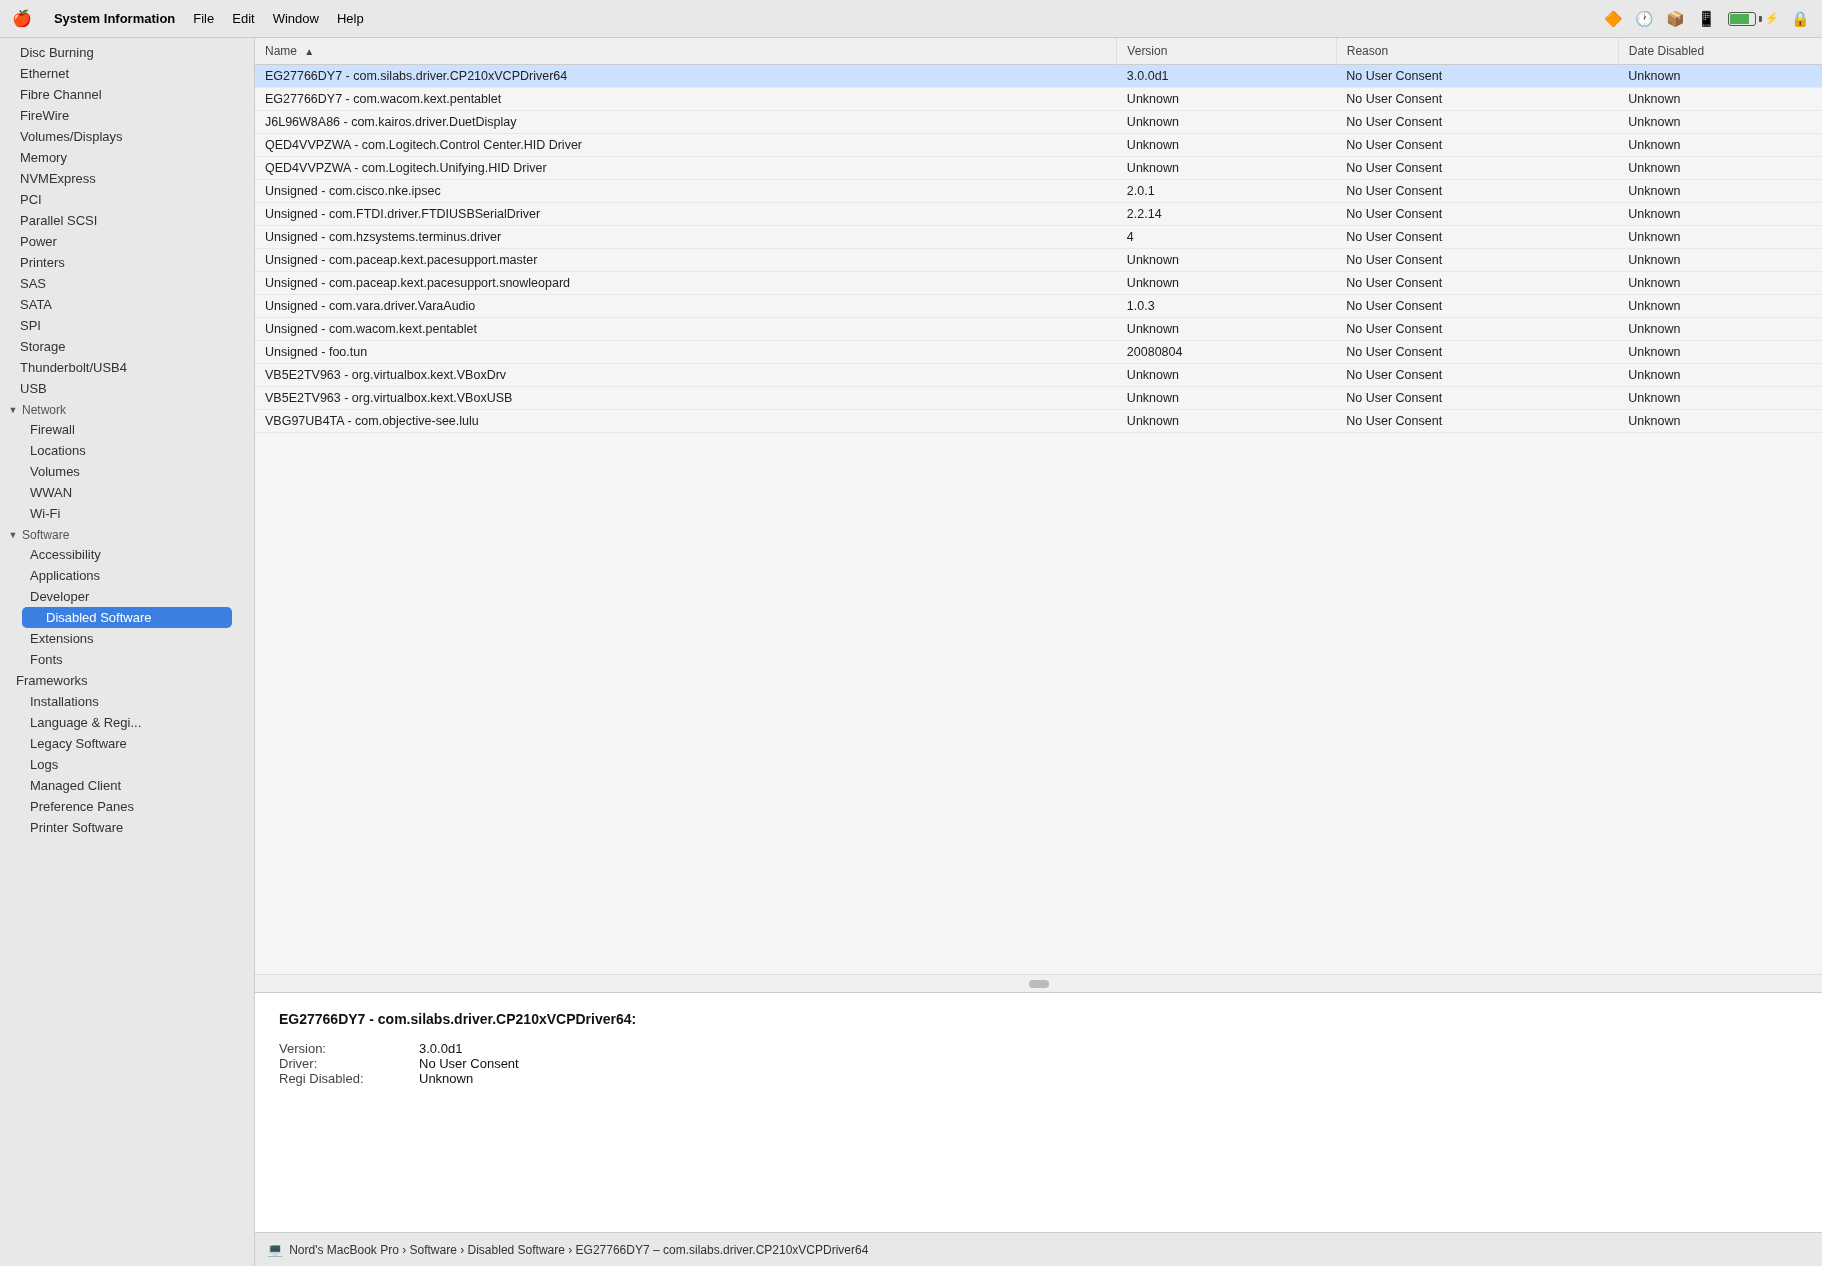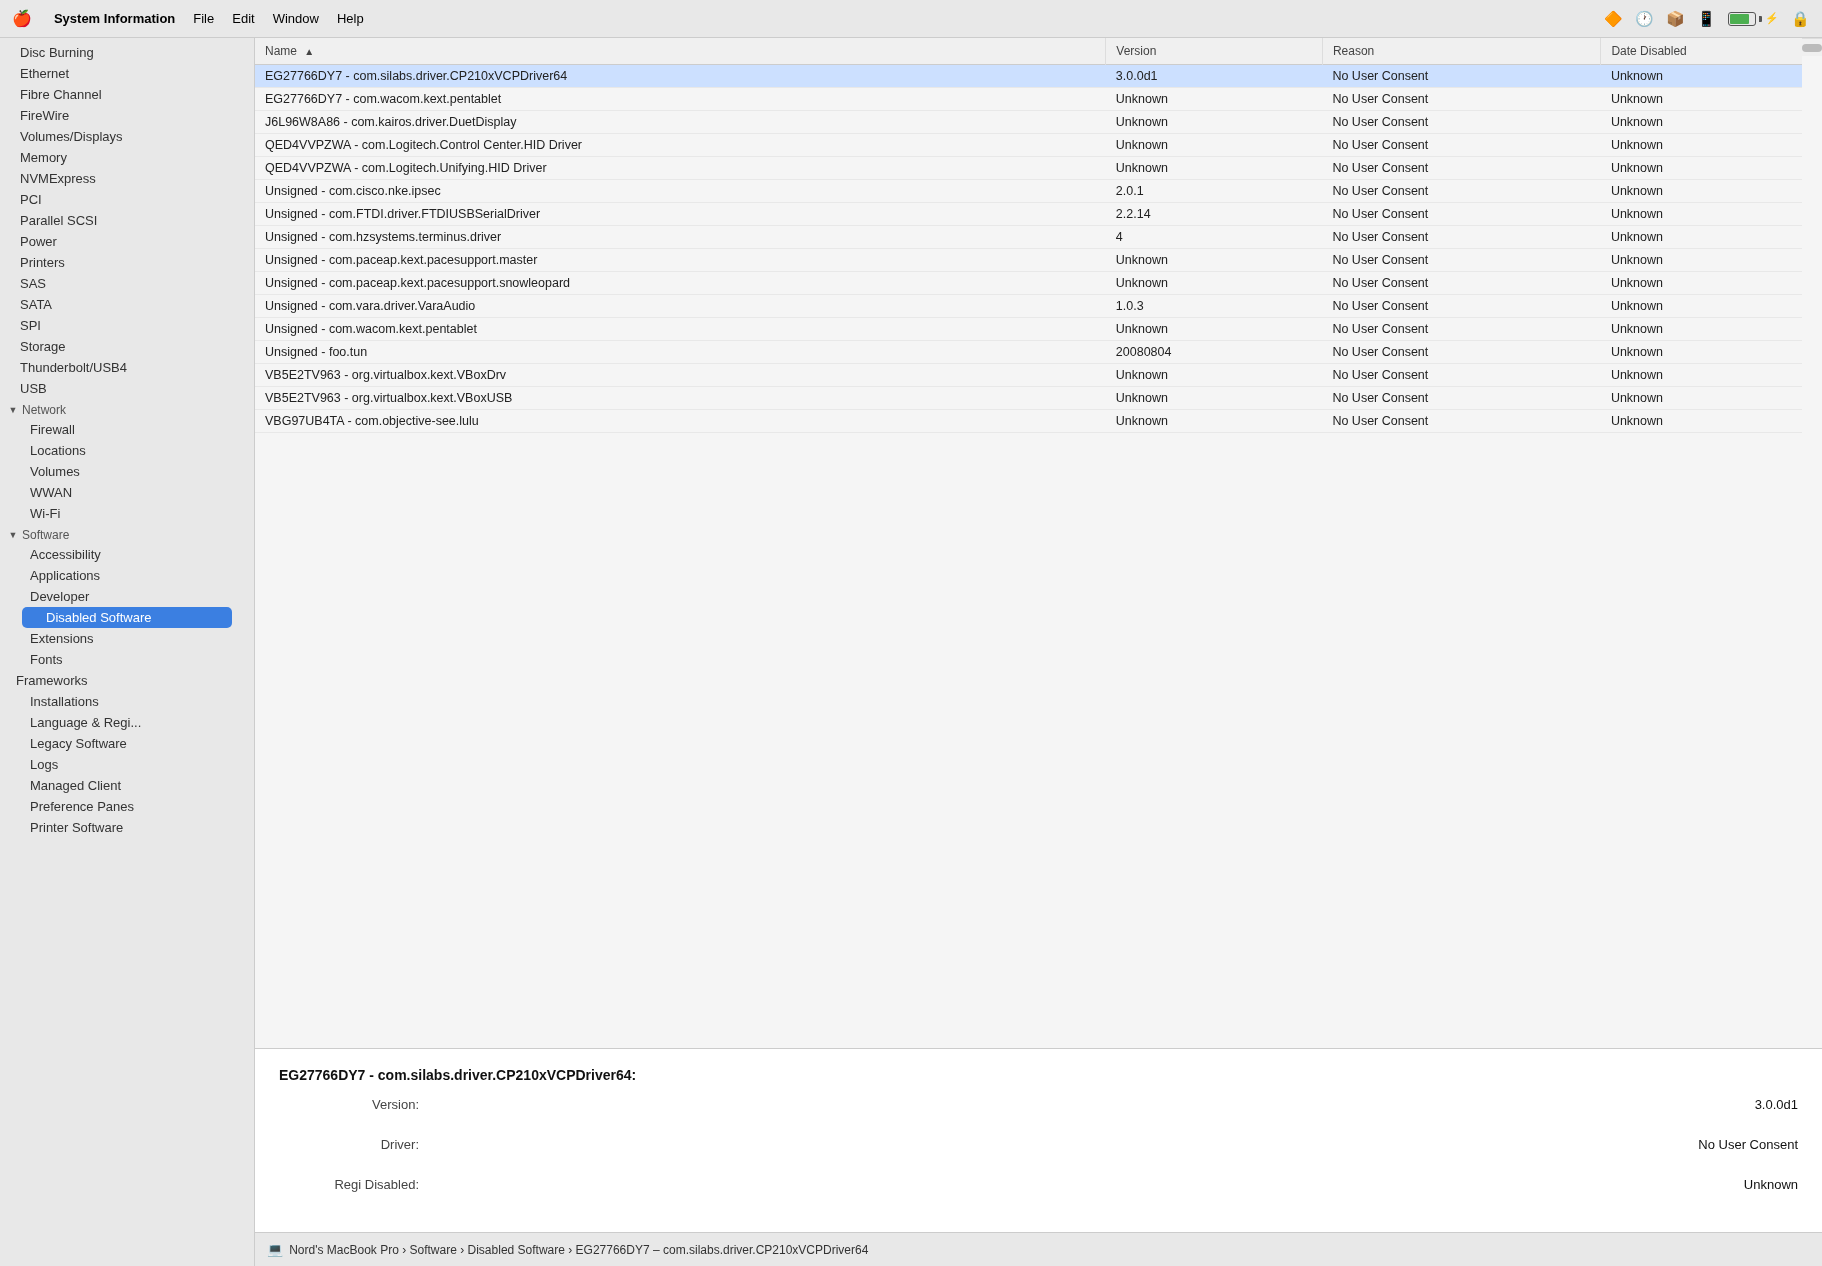--- a/index.html
+++ b/index.html
@@ -113,20 +113,21 @@
       display: flex;
       flex-direction: column;
       overflow: hidden;
     }
 
     
     .table-area {
       flex: 1;
       overflow: hidden;
       display: flex;
+      flex-direction: column;
       min-height: 0;
     }
 
     .table-container {
       flex: 1;
       overflow-y: auto;
       overflow-x: hidden;
       min-height: 0;
     }
     .table-container::-webkit-scrollbar { width: 8px; }
@@ -186,37 +187,36 @@
     }
     .hscroll-thumb {
       width: 20px;
       height: 8px;
       background: #bbb;
       border-radius: 4px;
     }
 
     
     .detail-panel {
-      height: 184px;
+      height: 240px;
       background: #fff;
       border-top: 1px solid #ccc;
       padding: 18px 24px;
       overflow-y: auto;
     }
     .detail-title {
       font-size: 14px;
       font-weight: 600;
       color: #111;
       margin-bottom: 14px;
     }
     .detail-grid {
       display: grid;
       grid-template-columns: 140px 1fr;
-      row-gap: 25px;
-      text-align: right;
+      row-gap: 0;
     }
     .detail-label {
       font-size: 13px;
       color: #444;
       font-weight: 500;
     }
     .detail-value {
       font-size: 13px;
       color: #111;
     }

